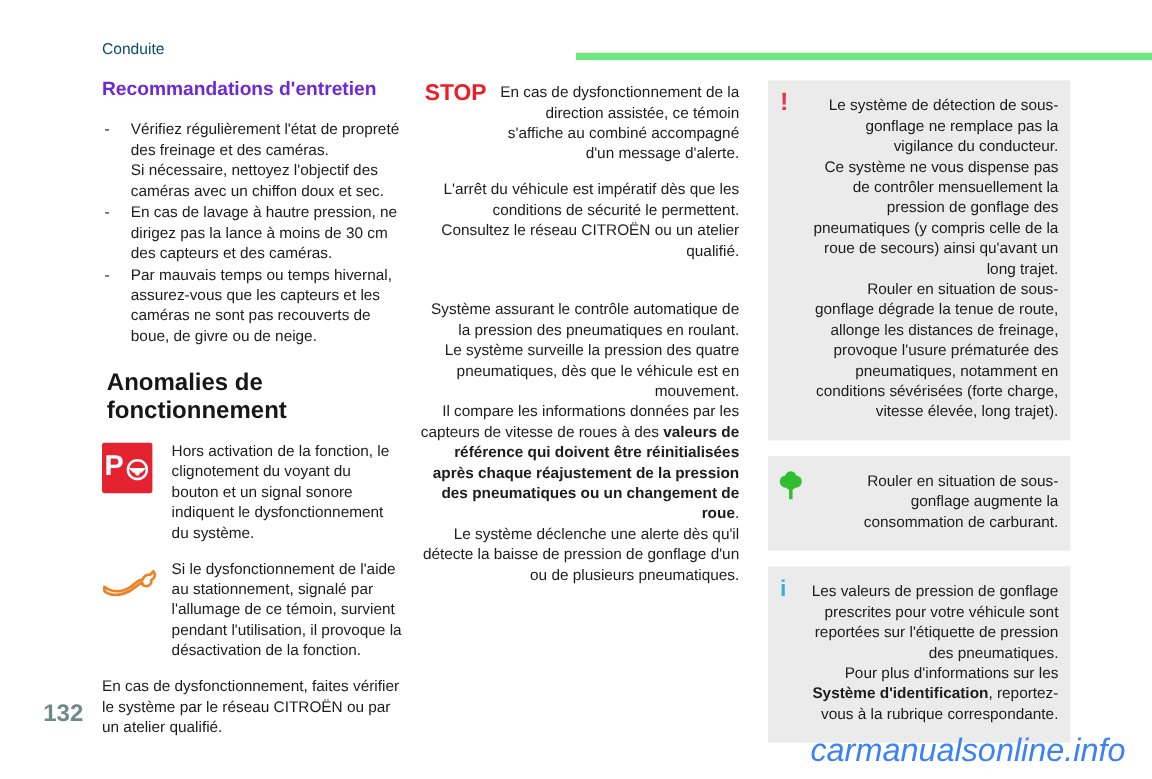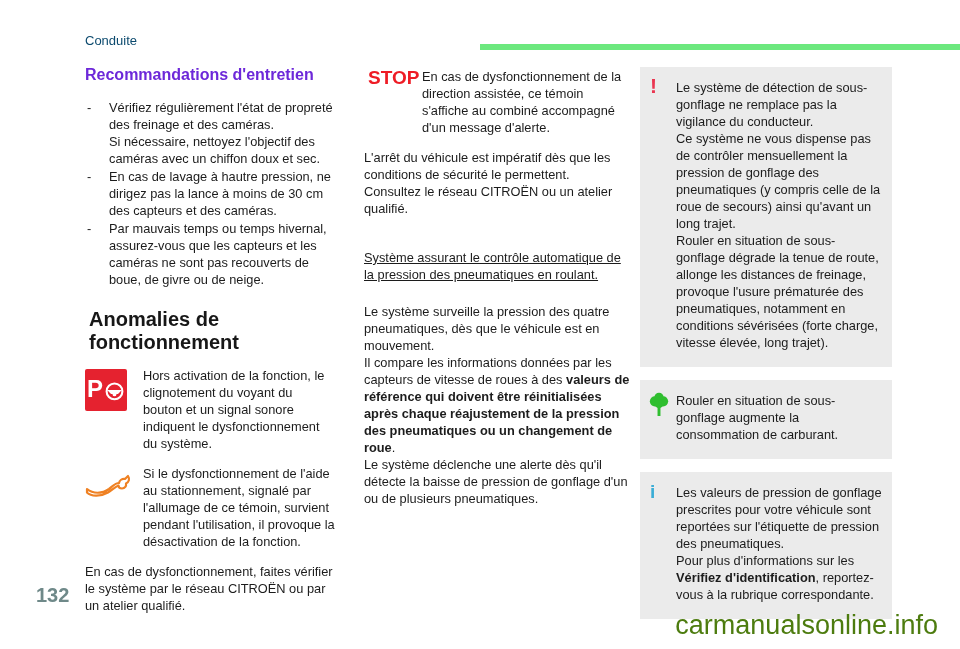--- a/index.html
+++ b/index.html
@@ -14,21 +14,21 @@
   .breadcrumb {
     position:absolute; left:85px; top:33px;
     font-size:13px; color:#0c4a6e;
   }
   .green-bar {
     position:absolute; left:480px; top:44px;
     width:480px; height:6px; background:#6ce87e;
   }
   .col { position:absolute; font-size:12.8px; line-height:17px; }
   .col-left  { left:85px;  top:63px; width:250px; }
-  .col-mid   { left:364px; top:68px; width:266px; }
+  .col-mid   { left:350px; top:68px; width:266px;text-align:right; }
   .col-right { left:640px; top:67px; width:252px; }
   h1.black {
     font-size:16px; line-height:23px; font-weight:bold;
     color:#6d28d9; margin:0 0 13px 0;
   }
   h2.black {
     font-size:20px; line-height:23px; font-weight:bold;
     color:#171717; margin:20px 0 13px 4px;
   }
   h1.teal {
@@ -59,40 +59,40 @@
   .wrench-wrap { position:absolute; left:0; top:6px; width:50px; }
   .stop-label {
     position:absolute; left:4px; top:1px;
     color:#ee1c25; font-weight:bold; font-size:19px;
     letter-spacing:0px;
   }
   .gray-box {
     background:#ebebeb; position:relative;
     padding:12px 10px 16px 10px; margin:0 0 13px 0;
   }
-  .gray-box .box-text { margin-left:26px; }
+  .gray-box .box-text { margin-left:26px;text-align:right; }
   .gray-box .excl-icon {
     position:absolute; left:10px; top:10px;
     color:#ea3550; font-weight:bold; font-size:21px;
   }
   .gray-box .info-icon {
     position:absolute; left:10px; top:11px;
     color:#3aadd6; font-weight:bold; font-size:19px;
     font-family:"Liberation Sans", sans-serif;
   }
   .gray-box .tree-wrap { position:absolute; left:8px; top:12px; }
   .gray-box .box-text.tree-indent { }
   .bold { font-weight:bold; }
   .page-num {
     position:absolute; left:36px; top:584px;
     font-size:20px; font-weight:bold; color:#6f8989;
   }
   .watermark {
     position:absolute; right:22px; bottom:8px;
-    font-size:27px; color:#4d7c0f;
+    font-size:27px; color:#3b82f6;font-style:italic;
   }
 </style>
 </head>
 <body>
 
 <div class="breadcrumb">Conduite</div>
 <div class="green-bar"></div>
 
 <div class="col col-left">
   <h1 class="black">Recommandations d'entretien</h1>
@@ -141,21 +141,21 @@
 
 <div class="col col-mid">
   <div class="icon-para">
     <span class="stop-label">STOP</span>
     <div class="body">En cas de dysfonctionnement de la direction assistée, ce témoin s'affiche au combiné accompagné d'un message d'alerte.</div>
   </div>
 
   <p style="margin-bottom:32px;">L'arrêt du véhicule est impératif dès que les conditions de sécurité le permettent. Consultez le réseau CITROËN ou un atelier qualifié.</p>
 
 
-  <p style="margin-bottom:20px;text-decoration:underline;">Système assurant le contrôle automatique de la pression des pneumatiques en roulant.</p>
+  <p style="margin-bottom:0;">Système assurant le contrôle automatique de la pression des pneumatiques en roulant.</p>
 
   <p class="pre"><span>Le système surveille la pression des quatre pneumatiques, dès que le véhicule est en mouvement.
 Il compare les informations données par les capteurs de vitesse de roues à des </span><span class="bold">valeurs de référence qui doivent être réinitialisées après chaque réajustement de la pression des pneumatiques ou un changement de roue</span><span>.
 Le système déclenche une alerte dès qu'il détecte la baisse de pression de gonflage d'un ou de plusieurs pneumatiques.</span></p>
 </div>
 
 <div class="col col-right">
   <div class="gray-box">
     <span class="excl-icon">!</span>
     <div class="box-text pre">Le système de détection de sous-gonflage ne remplace pas la vigilance du conducteur.
@@ -172,18 +172,18 @@
         <circle cx="12" cy="12.5" r="5" fill="#2fbe2f"></circle>
         <rect x="10.4" y="16" width="3.2" height="10" fill="#2fbe2f"></rect>
       </svg>
     </span>
     <div class="box-text tree-indent">Rouler en situation de sous-gonflage augmente la consommation de carburant.</div>
   </div>
 
   <div class="gray-box">
     <span class="info-icon">i</span>
     <div class="box-text pre"><span>Les valeurs de pression de gonflage prescrites pour votre véhicule sont reportées sur l'étiquette de pression des pneumatiques.
-Pour plus d'informations sur les </span><span class="bold">Vérifiez d'identification</span><span>, reportez-vous à la rubrique correspondante.</span></div>
+Pour plus d'informations sur les </span><span class="bold">Système d'identification</span><span>, reportez-vous à la rubrique correspondante.</span></div>
   </div>
 </div>
 
 <div class="page-num">132</div>
 <div class="watermark">carmanualsonline.info</div>
 
 </body></html>

